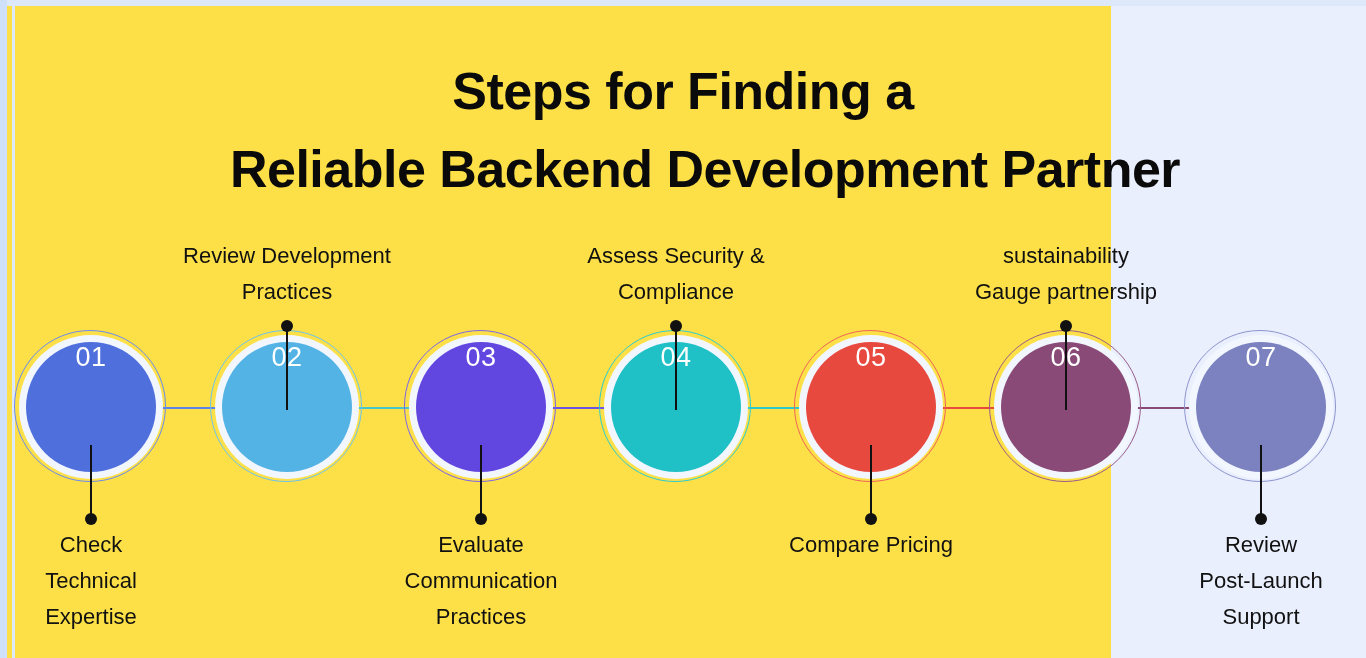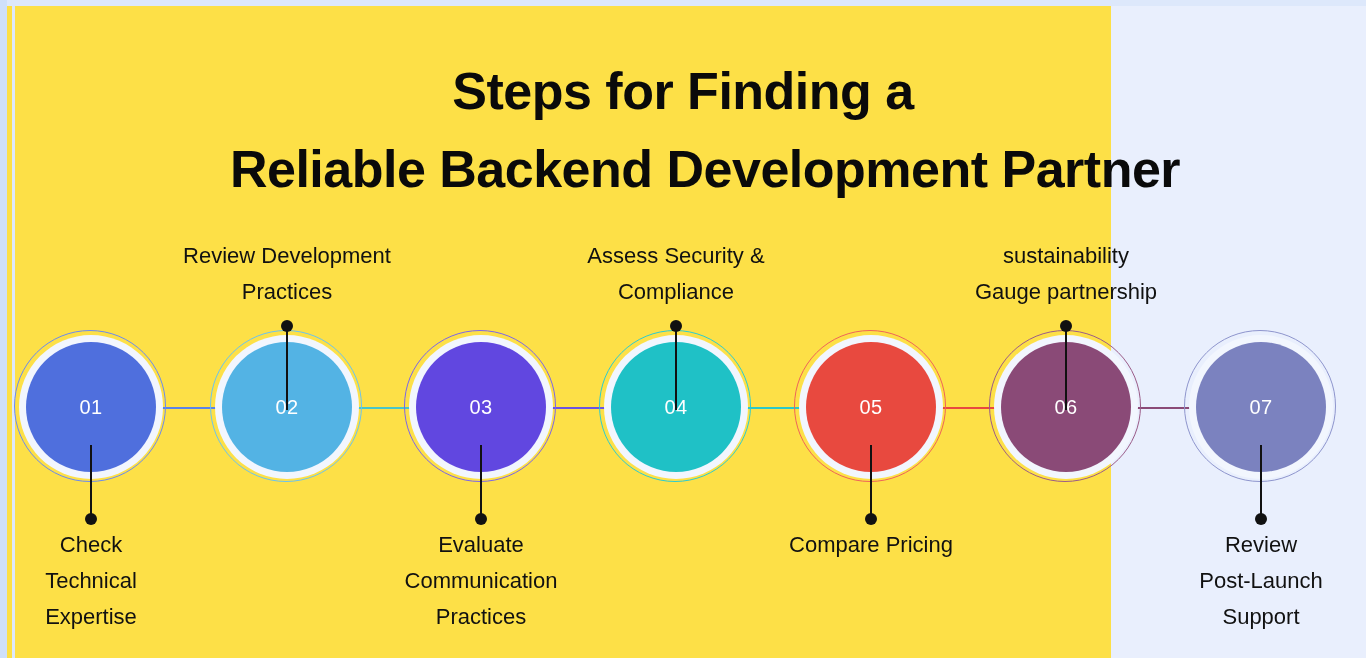--- a/index.html
+++ b/index.html
@@ -94,24 +94,24 @@
     border-radius: 50%;
     background: #f2f6fe;
     box-sizing: border-box;
   }
   .disc {
     position: absolute;
     left: 12px; top: 12px;
     width: 130px; height: 130px;
     border-radius: 50%;
     display: flex;
-    align-items: center;
+    align-items: flex-start;
     justify-content: center;
     color: #ffffff;
-    font-size: 20px;
+    font-size: 27px;
     font-weight: 400;
     letter-spacing: 0.5px;
     box-sizing: border-box;
   }
 
   
   .pin {
     position: absolute;
     width: 12px;
   }

